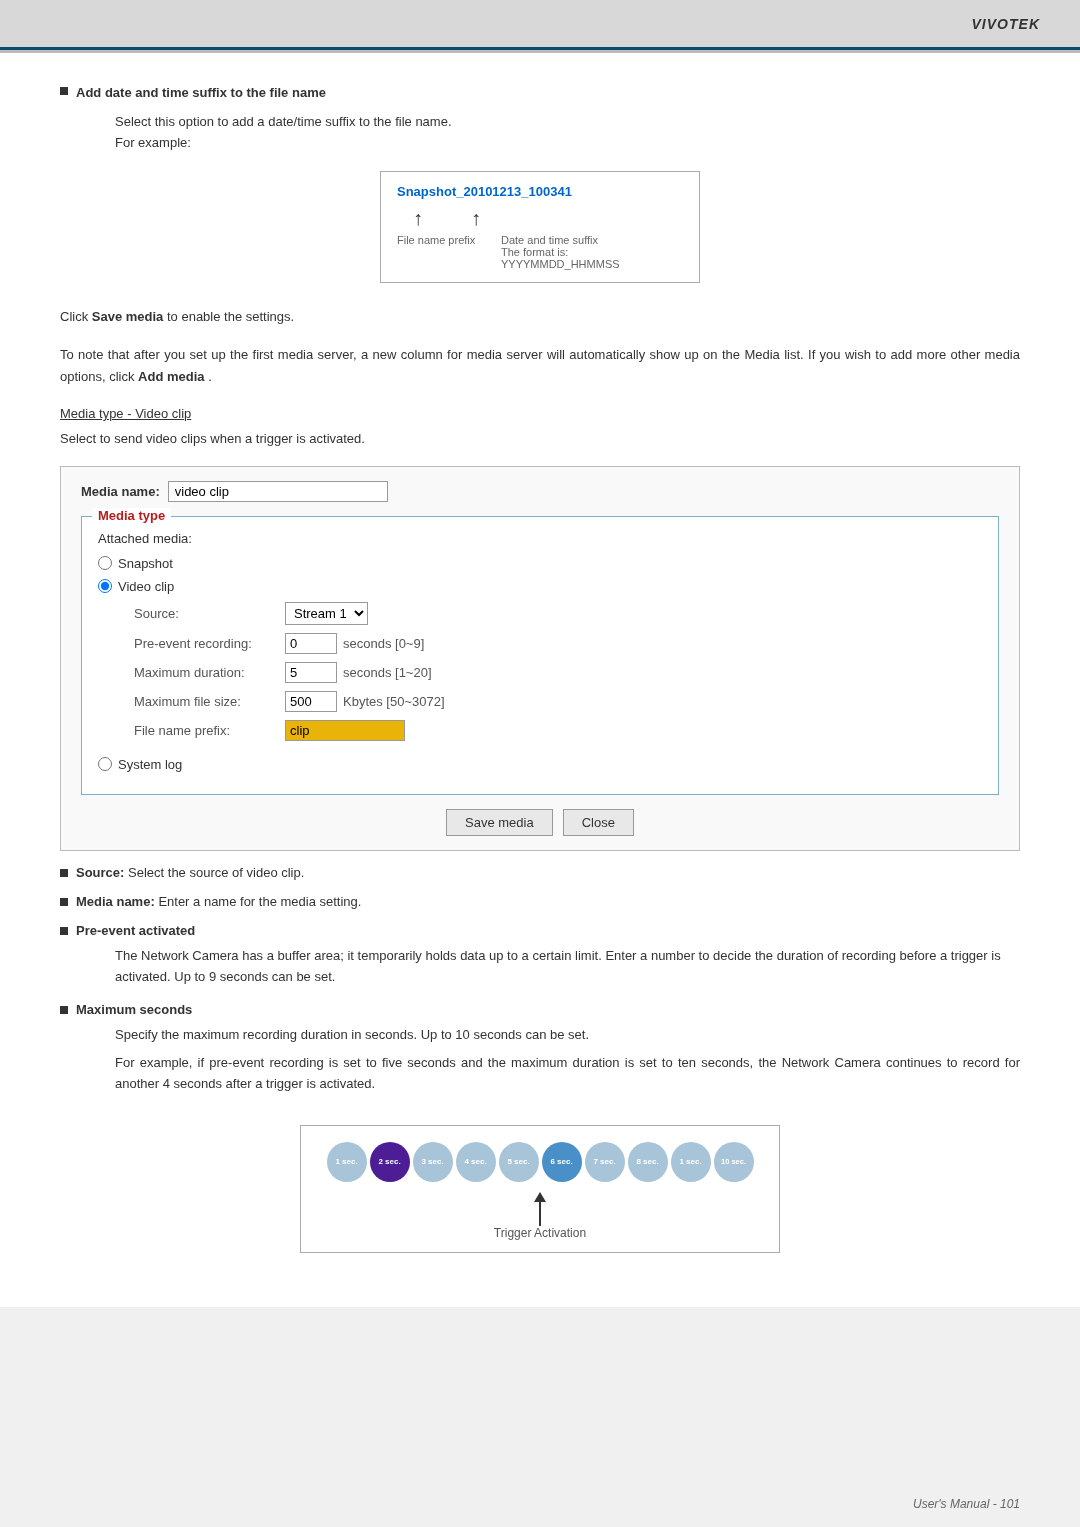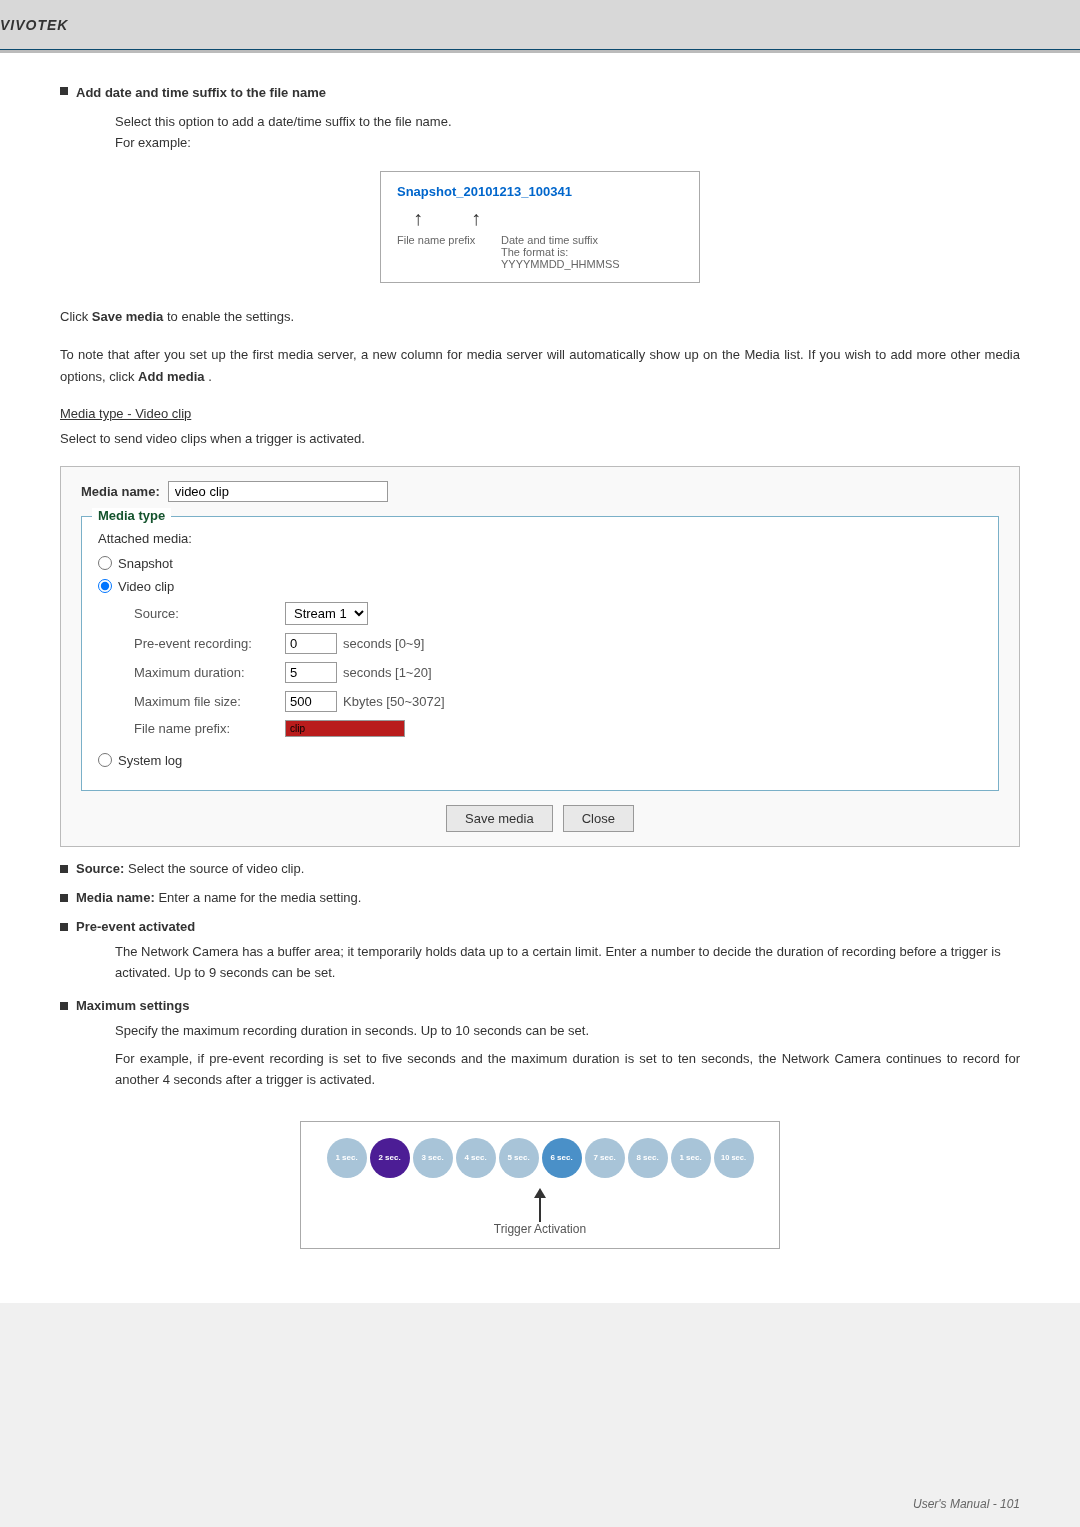--- a/index.html
+++ b/index.html
@@ -16,22 +16,23 @@
       background: #f0f0f0;
       margin: 0 auto;
       position: relative;
       padding: 0;
     }
     .header {
       background: #d8d8d8;
       height: 50px;
       display: flex;
       align-items: center;
+      justify-content: flex-end;
       padding-right: 40px;
-      border-bottom: 1px solid #0c4a6e;
+      border-bottom: 3px solid #0c4a6e;
     }
     .header-brand {
       font-style: italic;
       font-weight: bold;
       font-size: 14px;
       color: #333;
       letter-spacing: 1px;
     }
     .content {
       padding: 30px 60px 40px 60px;
@@ -134,21 +135,21 @@
 
     
     .media-type-box {
       border: 1px solid #7ab0c8;
       background: #fff;
       padding: 10px 16px 14px 16px;
       position: relative;
       margin-bottom: 10px;
     }
     .media-type-legend {
-      color: #14532d;
+      color: #b91c1c;
       font-size: 13px;
       font-weight: bold;
       background: #fff;
       padding: 0 6px;
       position: absolute;
       top: -9px;
       left: 10px;
     }
     .attached-media-label {
       font-size: 13px;
@@ -198,23 +199,23 @@
     }
     .source-select {
       border: 1px solid #999;
       padding: 2px 4px;
       font-size: 13px;
       background: #fff;
     }
     .file-prefix-input {
       border: 1px solid #999;
       padding: 2px 4px;
-      font-size: 10px;
+      font-size: 13px;
       width: 120px;
-      background: #b91c1c;
+      background: #eab308;
     }
 
     
     .button-row {
       display: flex;
       justify-content: center;
       gap: 10px;
       margin-top: 14px;
     }
     .btn {
@@ -449,21 +450,21 @@
       </div>
       <div class="indent-text">
         The Network Camera has a buffer area; it temporarily holds data up to a certain limit. Enter a number to decide the duration of recording before a trigger is activated. Up to 9 seconds can be set.
       </div>
     </div>
 
     <div class="section-paragraph">
       <div class="bullet-item">
         <div class="bullet-square"></div>
         <div class="bullet-text">
-          <strong>Maximum settings</strong>
+          <strong>Maximum seconds</strong>
         </div>
       </div>
       <div class="indent-text">
         Specify the maximum recording duration in seconds. Up to 10 seconds can be set.
       </div>
       <div class="indent-text" style="text-align:justify;">
         For example, if pre-event recording is set to five seconds and the maximum duration is set to ten seconds, the Network Camera continues to record for another 4 seconds after a trigger is activated.
       </div>
     </div>
 

